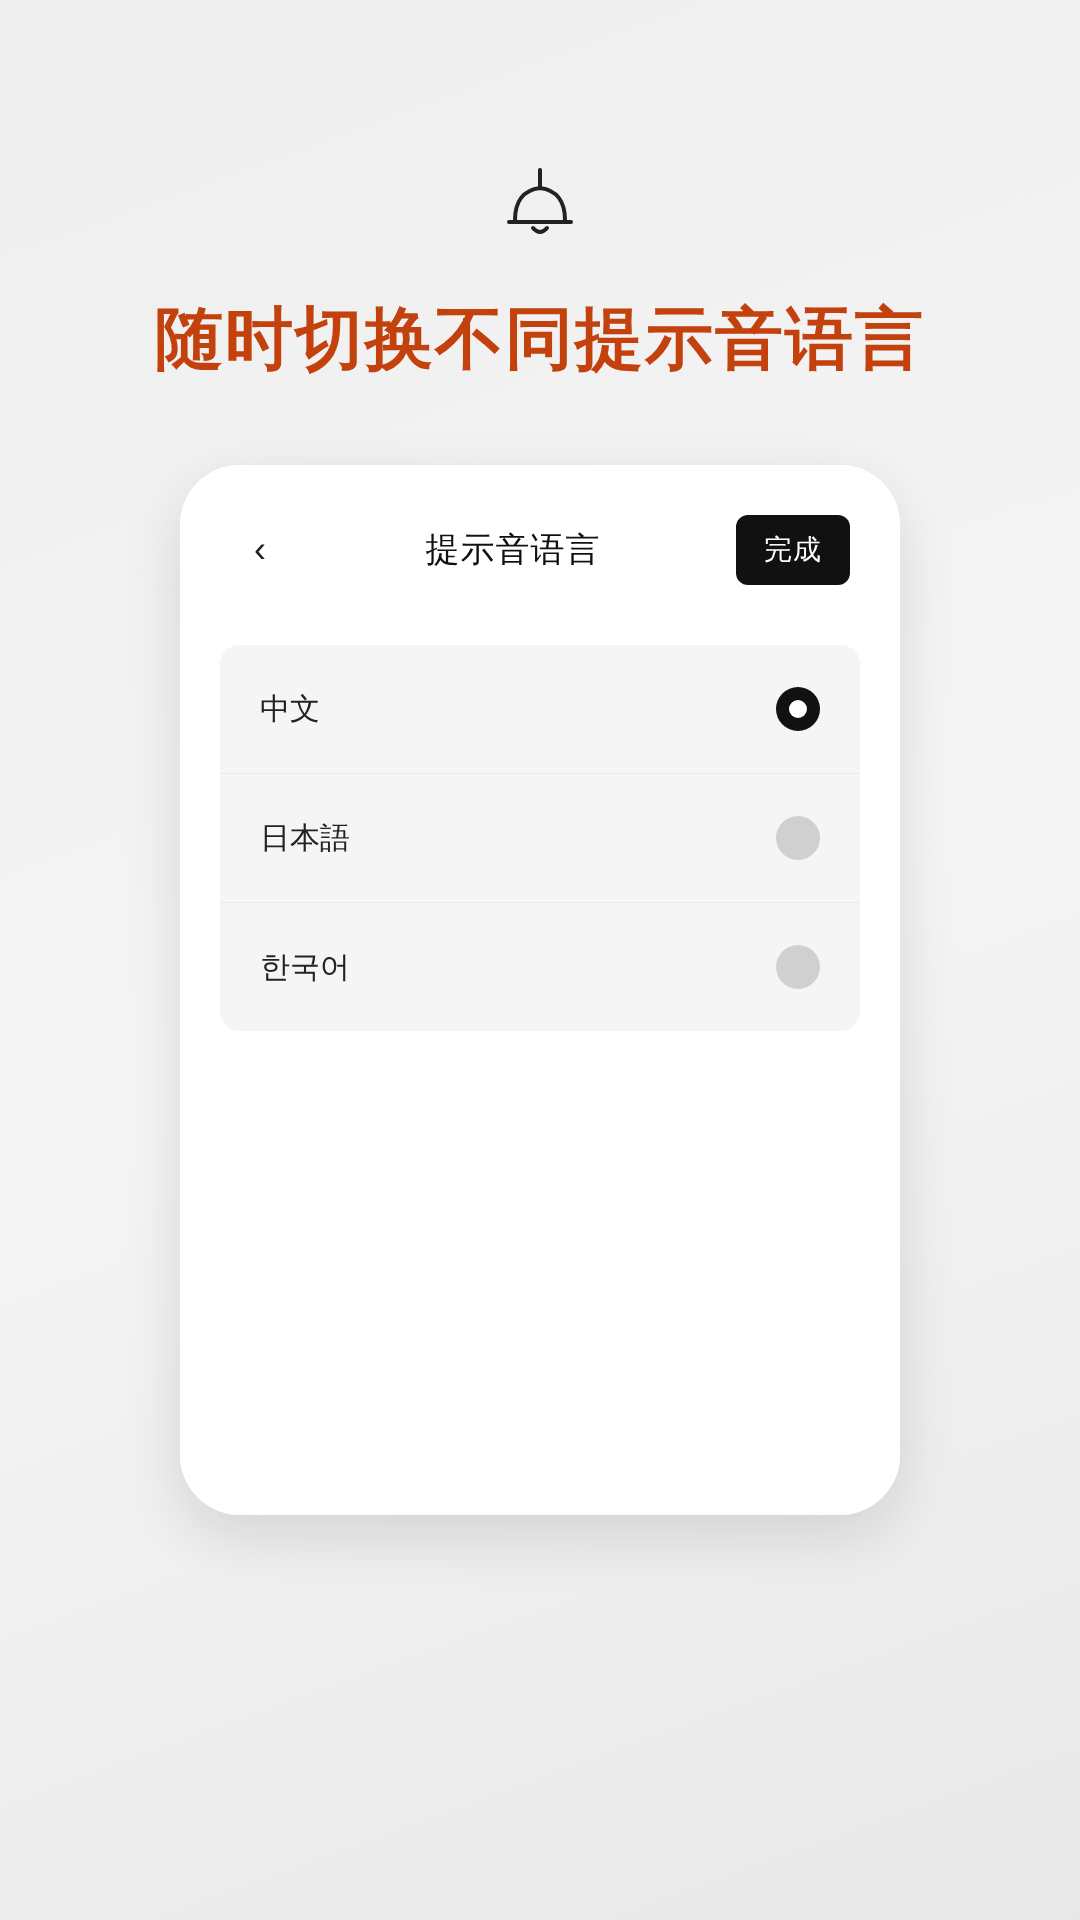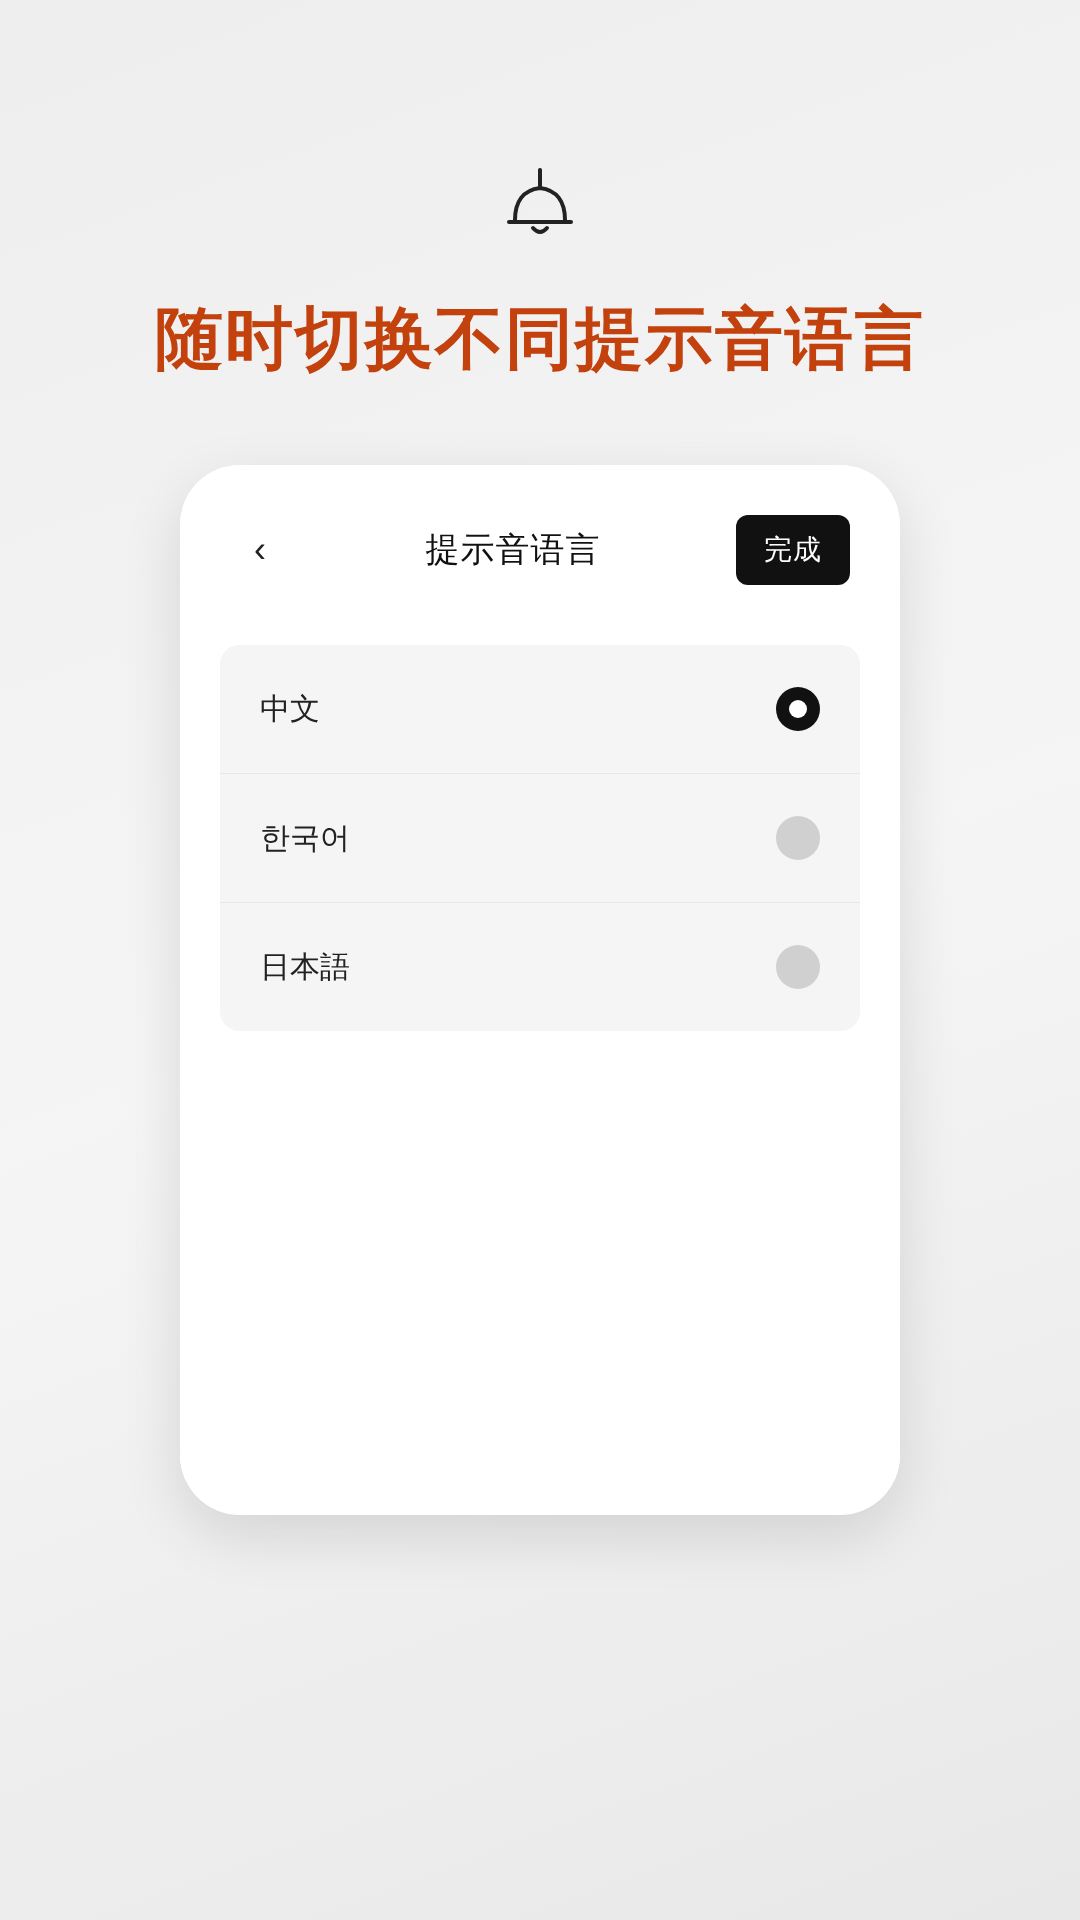--- a/index.html
+++ b/index.html
@@ -192,30 +192,30 @@
 
       <div class="language-item">
         <span class="language-label">中文</span>
         <div class="radio-btn selected">
           <div class="radio-inner"></div>
         </div>
       </div>
 
 
       <div class="language-item">
+        <span class="language-label">日本語</span>
+        <div class="radio-btn unselected">
+        </div>
+      </div>
+
+      <div class="language-item">
         <span class="language-label">한국어</span>
         <div class="radio-btn unselected">
         </div>
       </div>
 
-      <div class="language-item">
-        <span class="language-label">日本語</span>
-        <div class="radio-btn unselected">
-        </div>
-      </div>
-
     </div>
 
     <div class="phone-content-area">
     </div>
 
   </div>
 </div>
 
 </body></html>

